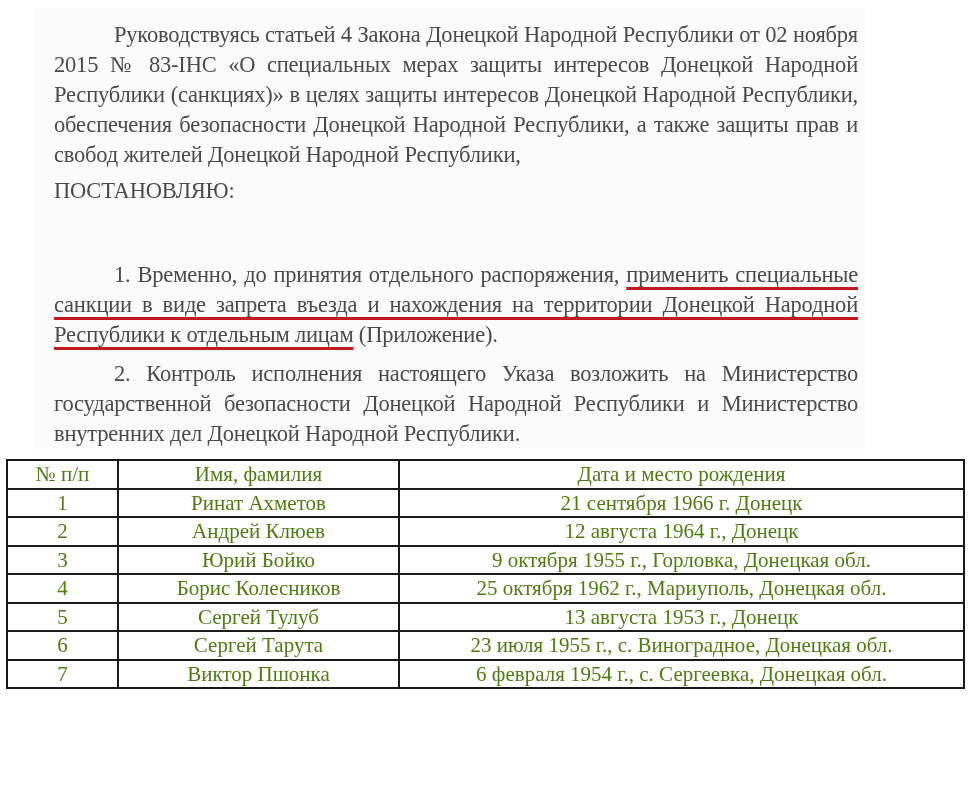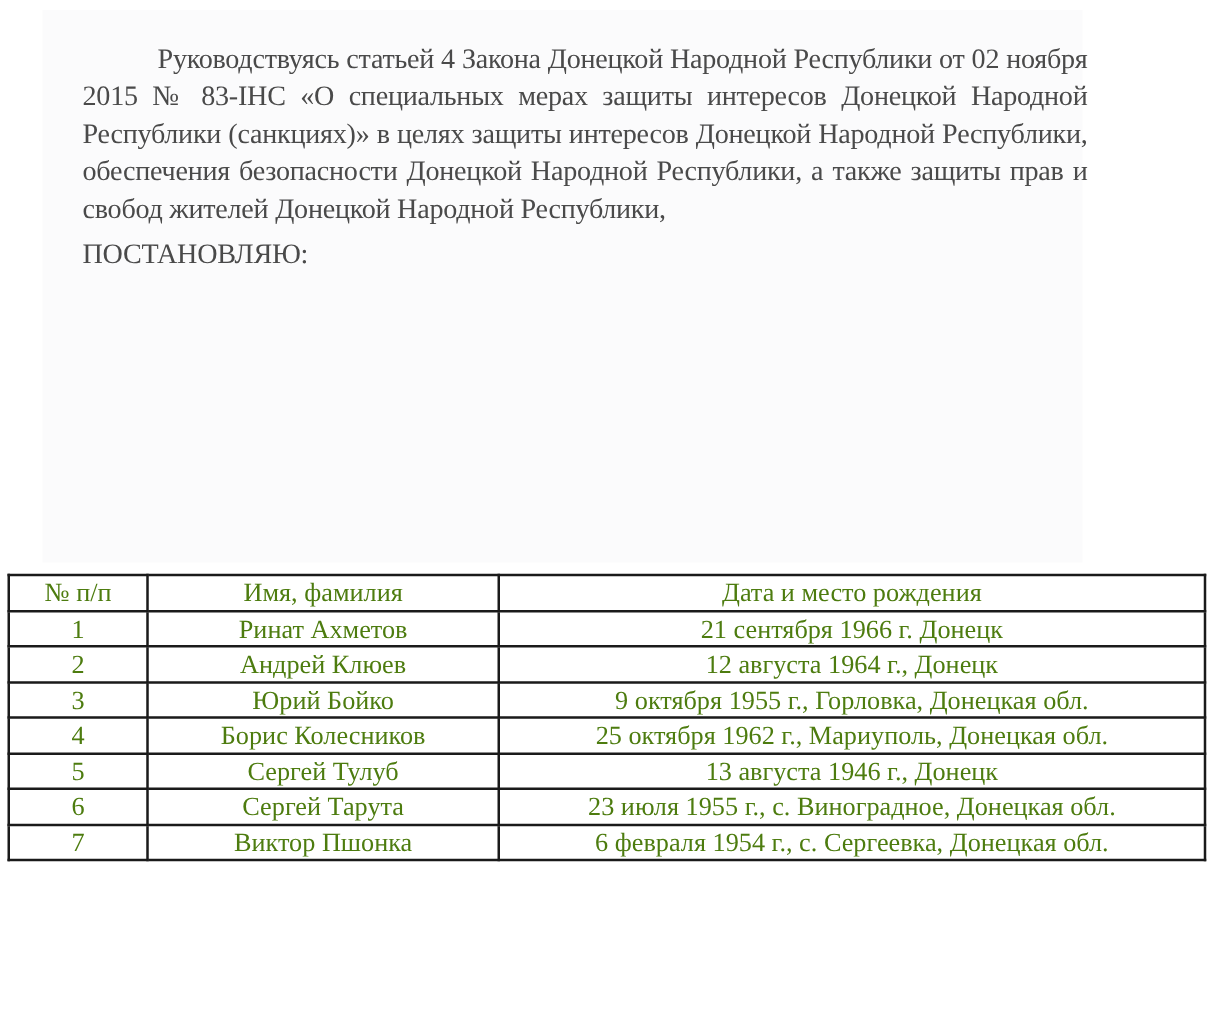--- a/index.html
+++ b/index.html
@@ -16,21 +16,21 @@
     }
     .scan {
       position: absolute;
       left: 34px;
       top: 8px;
       width: 832px;
       height: 442px;
       background: #fbfbfc;
     }
     .scan p {
-      margin: 12px;
+      margin: 0;
       position: absolute;
       left: 20px;
       width: 804px;
       color: #4a4a4a;
       font-size: 22.5px;
       line-height: 30px;
       text-align: justify;
       text-align-last: left;
       letter-spacing: -0.2px;
     }
@@ -74,21 +74,23 @@
     col.c3 { width: 565px; }
   </style>
 </head>
 <body>
 
 <div class="scan">
   <p id="para-preamble"><span class="indent"></span><span>Руководствуясь статьей 4 Закона Донецкой Народной Республики от</span> <span>02 ноября 2015 № 83-IНС «О специальных мерах защиты интересов Донецкой</span> <span>Народной Республики (санкциях)» в целях защиты интересов Донецкой Народной</span> <span>Республики, обеспечения безопасности Донецкой Народной Республики, а также</span> <span>защиты прав и свобод жителей Донецкой Народной Республики,</span></p>
 
   <p id="para-decree">ПОСТАНОВЛЯЮ:</p>
 
+  <p id="para-1"><span class="indent"></span><span>1. Временно, до принятия отдельного распоряжения, </span><span class="u">применить специальные санкции в виде запрета въезда и нахождения на территории Донецкой Народной Республики к отдельным лицам</span><span> (Приложение).</span></p>
 
+  <p id="para-2"><span class="indent"></span><span>2. Контроль исполнения настоящего Указа возложить на Министерство государственной безопасности Донецкой Народной Республики и Министерство внутренних дел Донецкой Народной Республики.</span></p>
 </div>
 
 <table id="table-main" class="list">
   <colgroup>
       <col class="c1">
       <col class="c2">
       <col class="c3">
     </colgroup>
   <thead>
     <tr>
@@ -114,21 +116,21 @@
       <td>9 октября 1955 г., Горловка, Донецкая обл.</td>
     </tr>
     <tr>
       <td>4</td>
       <td>Борис Колесников</td>
       <td>25 октября 1962 г., Мариуполь, Донецкая обл.</td>
     </tr>
     <tr>
       <td>5</td>
       <td>Сергей Тулуб</td>
-      <td>13 августа 1946 г., Донецк</td>
+      <td>13 августа 1953 г., Донецк</td>
     </tr>
     <tr>
       <td>6</td>
       <td>Сергей Тарута</td>
       <td>23 июля 1955 г., с. Виноградное, Донецкая обл.</td>
     </tr>
     <tr>
       <td>7</td>
       <td>Виктор Пшонка</td>
       <td>6 февраля 1954 г., с. Сергеевка, Донецкая обл.</td>

